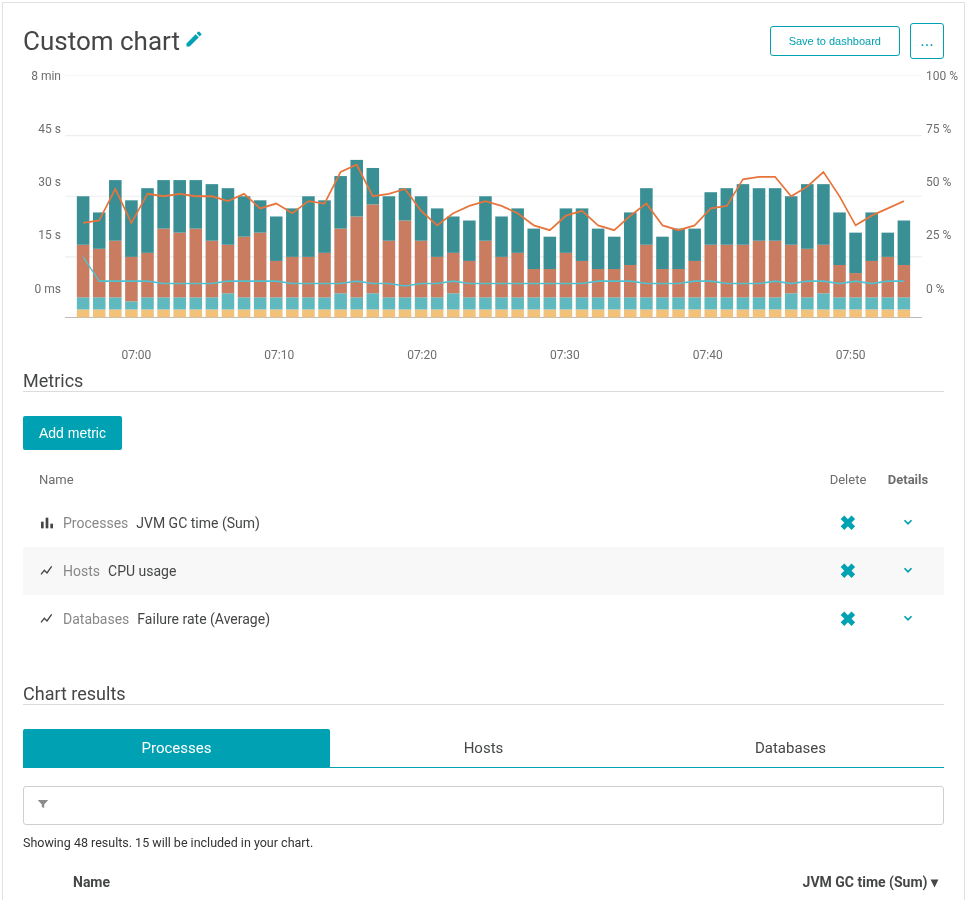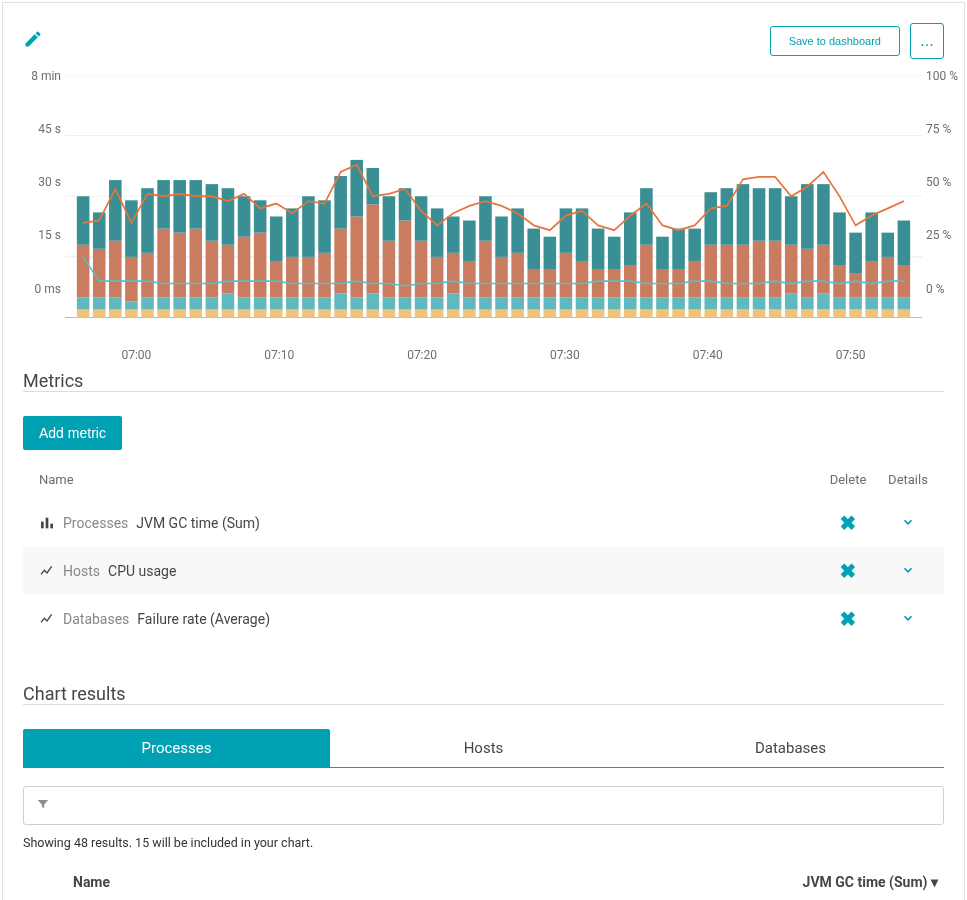--- a/index.html
+++ b/index.html
@@ -101,21 +101,21 @@
     margin-top: 22px;
   }
   .metrics-head {
     display: flex;
     font-size: 13px;
     color: #6d6d6d;
     padding: 0 6px 12px 16px;
   }
   .metrics-head .col-name { flex: 1; }
   .metrics-head .col-del { width: 60px; text-align: center; }
-  .metrics-head .col-details { width: 60px; text-align: center; }
+  .metrics-head .col-details { width: 60px; text-align: center; font-weight: bold; }
   .metric-row {
     display: flex;
     align-items: center;
     padding: 12px 6px 12px 16px;
   }
   .metric-row.alt { background: #f8f8f8; }
   .metric-icon {
     width: 24px;
     color: #454646;
     display: inline-flex;
@@ -202,20 +202,21 @@
     padding: 12px 6px 12px 16px;
   }
 </style>
 </head>
 <body>
 
 <div class="page">
 
   <div class="header-row">
     <div class="title">
+      <span>Custom chart</span>
       <span class="pencil">
         <svg width="20" height="20" viewBox="0 0 24 24" fill="currentColor">
             <path d="M3 17.25V21h3.75l11-11-3.75-3.75-11 11zM20.7 7.04a1 1 0 0 0 0-1.41l-2.34-2.34a1 1 0 0 0-1.41 0l-1.83 1.83 3.75 3.75 1.83-1.83z"></path>
           </svg>
       </span>
     </div>
     <div class="header-actions">
       <button class="btn-outline">Save to dashboard</button>
       <button class="btn-ellipsis">...</button>
     </div>

